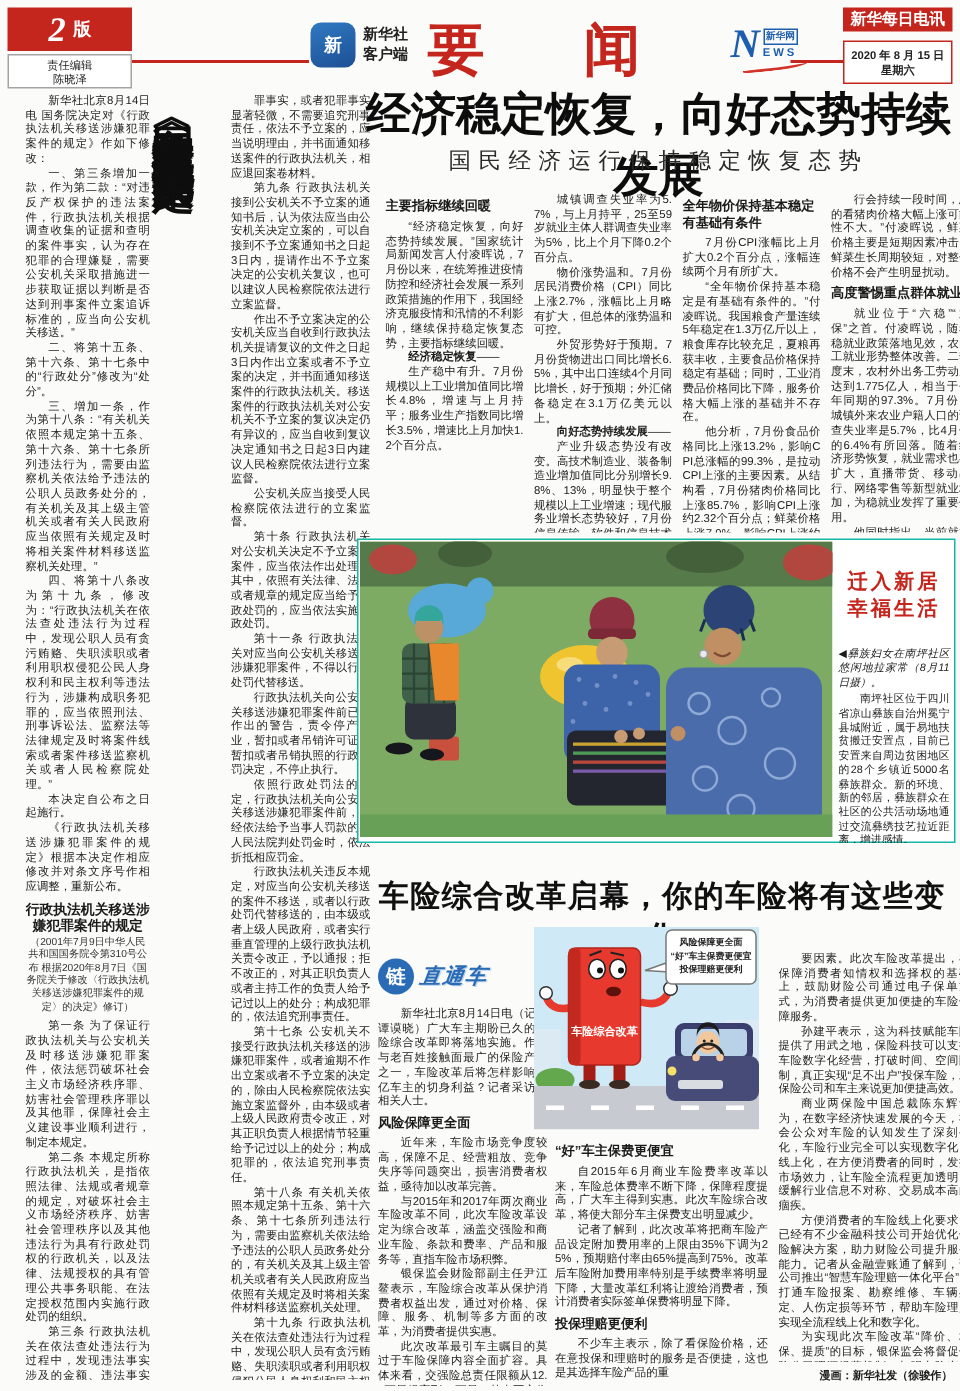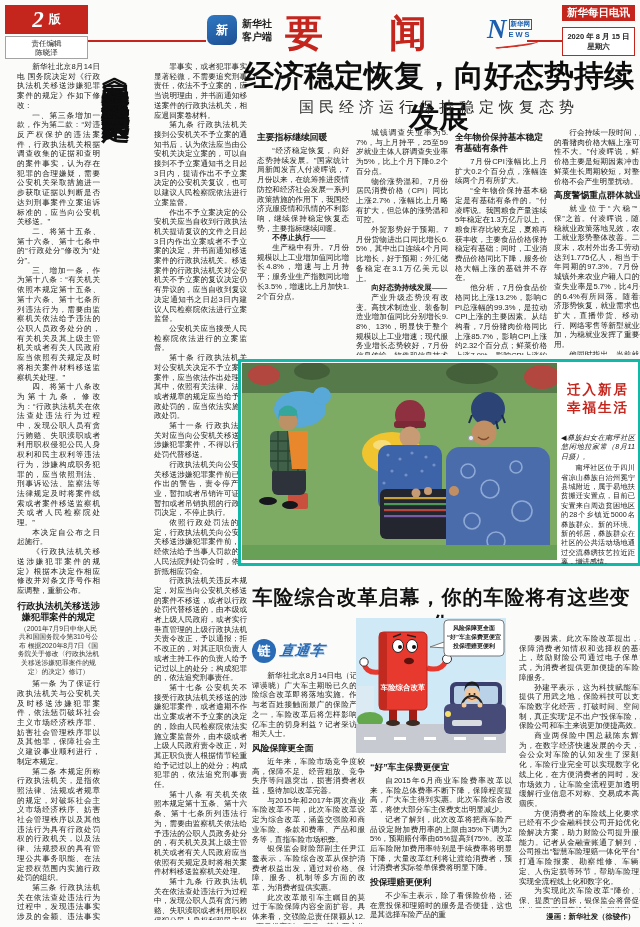--- a/index.html
+++ b/index.html
@@ -47,21 +47,21 @@
   .credit{font-size:7.4px;font-weight:700;text-align:right;}
   
   #vertical-headline{left:92px;top:62px;width:46px;height:860px;
     writing-mode:vertical-rl;text-orientation:upright;
     font-size:28px;line-height:46px;font-weight:900;color:#0e0e0e;overflow:hidden;letter-spacing:1px;}
   
   #eco-headline{left:243px;top:56px;width:392px;text-align:center;font-size:30px;font-weight:900;color:#0d0d0d;letter-spacing:0px;}
   #eco-deck{left:243px;top:98px;width:392px;text-align:center;
     font-family:"Liberation Serif","DejaVu Serif",serif;font-size:15px;letter-spacing:5px;color:#2b2b2b;}
   
-  #photo-feature{left:238px;top:359px;width:397px;height:201px;border:3px solid #14b8a6;background:#fff;}
+  #photo-feature{left:238px;top:359px;width:397px;height:201px;border:1px solid #14b8a6;background:#fff;}
   #photo-illustration{position:absolute;left:1px;top:1px;}
   #photo-caption-panel{position:absolute;left:318px;top:1px;width:74px;height:197px;padding:2px;overflow:hidden;}
   .photo-title{color:#c4261d;font-weight:900;font-size:13.5px;text-align:center;letter-spacing:2px;line-height:18px;margin:0;}
   #photo-caption-panel .titlewrap{margin:16px 0 8px 0;}
   
   #ins-headline{left:248px;top:584px;width:387px;text-align:center;
     font-family:"Liberation Serif","DejaVu Serif",serif;font-size:20px;font-weight:900;color:#101010;letter-spacing:1px;}
   #column-logo{display:flex;align-items:center;height:34px;margin-bottom:3px;}
   #logo-circle{width:24px;height:24px;border-radius:50%;background:#2a6bb5;color:#fff;display:flex;align-items:center;justify-content:center;
     font-size:13px;font-weight:900;flex:0 0 auto;}
@@ -142,21 +142,21 @@
     <div class="para">第十八条 有关机关依照本规定第十五条、第十六条、第十七条所列违法行为，需要由监察机关依法给予违法的公职人员政务处分的，有关机关及其上级主管机关或者有关人民政府应当依照有关规定及时将相关案件材料移送监察机关处理。</div>
     <div class="para">第十九条 行政执法机关在依法查处违法行为过程中，发现公职人员有贪污贿赂、失职渎职或者利用职权侵犯公民人身权利和民主权利等违法行为，涉嫌构成职务犯罪的，应当依照刑法、刑事诉讼法、监察法等规定及时将案件线索或者案件移送监察机关或者人民检察院处理。</div>
   </div>
 
 <div class="abs" id="eco-headline">经济稳定恢复，向好态势持续发展</div>
 <div class="abs" id="eco-deck">国民经济运行保持稳定恢复态势</div>
 
 <div class="txtcol" style="left:245px;top:128px;width:92px;height:227px;">
     <div class="sub-h">主要指标继续回暖</div>
     <div class="para">“经济稳定恢复，向好态势持续发展。”国家统计局新闻发言人付凌晖说，7月份以来，在统筹推进疫情防控和经济社会发展一系列政策措施的作用下，我国经济克服疫情和汛情的不利影响，继续保持稳定恢复态势，主要指标继续回暖。</div>
-    <div class="lead">不停止执行——</div>
+    <div class="lead">经济稳定恢复——</div>
     <div class="para">生产稳中有升。7月份规模以上工业增加值同比增长4.8%，增速与上月持平；服务业生产指数同比增长3.5%，增速比上月加快1.2个百分点。</div>
   </div>
 <div class="txtcol" style="left:344px;top:128px;width:92px;height:227px;">
     <div class="para">城镇调查失业率为5.7%，与上月持平，25至59岁就业主体人群调查失业率为5%，比上个月下降0.2个百分点。</div>
     <div class="para">物价涨势温和。7月份居民消费价格（CPI）同比上涨2.7%，涨幅比上月略有扩大，但总体的涨势温和可控。</div>
     <div class="para">外贸形势好于预期。7月份货物进出口同比增长6.5%，其中出口连续4个月同比增长，好于预期；外汇储备稳定在3.1万亿美元以上。</div>
     <div class="lead">向好态势持续发展——</div>
     <div class="para">产业升级态势没有改变。高技术制造业、装备制造业增加值同比分别增长9.8%、13%，明显快于整个规模以上工业增速；现代服务业增长态势较好，7月份信息传输、软件和信息技术服务业生产指数同比增长13.7%。</div>
   </div>
 <div class="txtcol" style="left:443px;top:128px;width:92px;height:227px;">

